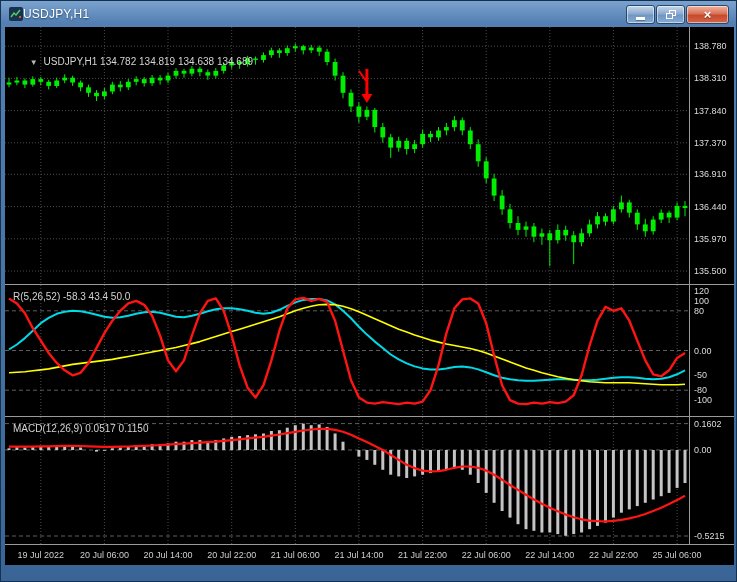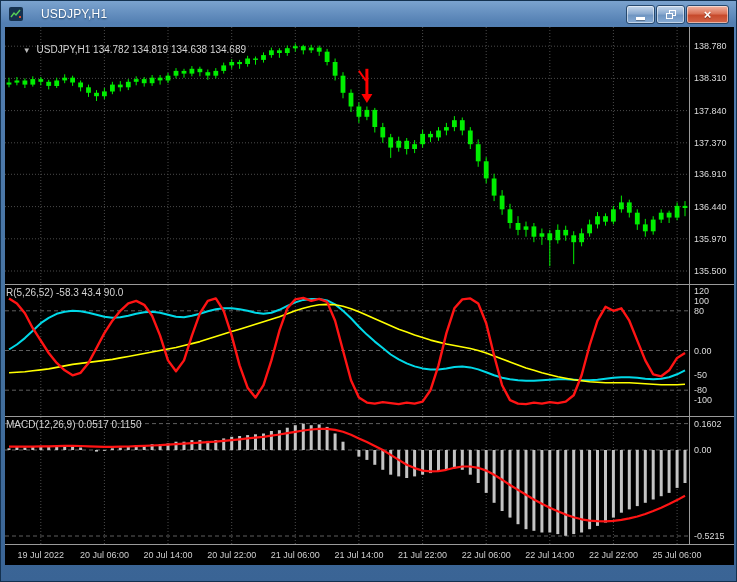--- a/index.html
+++ b/index.html
@@ -1,36 +1,36 @@
 <!DOCTYPE html>
 <html><head>
 <meta charset="utf-8">
 <style>
   html,body{margin:0;padding:0}
   body{width:737px;height:582px;overflow:hidden;background:#3c6496;font-family:"Liberation Sans",sans-serif}
   .window{position:absolute;inset:0;box-sizing:border-box;border:1px solid #14314f;
           background:linear-gradient(180deg,#7ba3cf 0%,#537fb2 22px,#44719f 60%,#3a6495 100%)}
-  .titlebar{position:absolute;top:0;left:0;right:0;height:26px;display:flex;align-items:center;padding:0 8px;gap:18px}
+  .titlebar{position:absolute;top:0;left:0;right:0;height:26px;display:flex;align-items:center;padding:0 8px;gap:0}
   .win-icon{width:14px;height:14px;display:block}
   .title{color:#ffffff;font-size:12px;text-shadow:0 1px 2px #1d3d60;letter-spacing:.2px}
   .controls{position:absolute;top:4px;right:7px;display:flex;gap:1px}
   .ctl{box-sizing:border-box;height:19px;border:1px solid #27496d;border-radius:3px;padding:0;
        display:flex;align-items:center;justify-content:center;cursor:pointer;
        background:linear-gradient(#c6d8ec,#8cabd0 45%,#7096c2 55%,#87abd4);
        box-shadow:inset 0 0 0 1px rgba(255,255,255,.5)}
   .ctl.min,.ctl.max{width:29px}
   .ctl.close{width:43px;background:linear-gradient(#f2b5a3,#da7257 45%,#c74a2c 55%,#d3664a)}
   .glyph-min{width:9px;height:3px;background:#fff;box-shadow:0 1px 1px rgba(0,0,0,.35);margin-top:8px}
   .glyph-max{position:relative;width:10px;height:9px}
   .glyph-max::before{content:"";position:absolute;left:3px;top:0;width:5px;height:4px;border:1px solid #fff}
   .glyph-max::after{content:"";position:absolute;left:0;top:3px;width:5px;height:4px;border:1px solid #fff;background:#7e9fc7}
   .glyph-close{color:#fff;font-size:13px;font-weight:bold;line-height:17px;text-shadow:0 1px 1px rgba(0,0,0,.4)}
   .client{position:absolute;left:4px;top:26px;width:729px;height:538px;background:#000}
   .client svg{position:absolute;left:0;top:0}
-  .legend{position:absolute;left:1px;color:#d4d4d4;font-size:10px;line-height:12px;white-space:pre}
+  .legend{position:absolute;left:8px;color:#d4d4d4;font-size:10px;line-height:20px;white-space:pre}
   #legend-main{top:5px}
   #legend-r{top:260px}
   #legend-macd{top:392px}
   .caret{color:#b9b9b9;font-size:8px;margin-right:6px;cursor:pointer}
   svg text{font-family:"Liberation Sans",sans-serif}
   text.sc{fill:#dcdcdc;font-size:9px}
   text.tm{fill:#cfcfcf;font-size:9px;text-anchor:middle}
 </style>
 </head>
 <body>
@@ -398,16 +398,16 @@
           <text class="tm" x="417.6" y="531">21 Jul 22:00</text>
           <text class="tm" x="481.2" y="531">22 Jul 06:00</text>
           <text class="tm" x="544.8" y="531">22 Jul 14:00</text>
           <text class="tm" x="608.4" y="531">22 Jul 22:00</text>
           <text class="tm" x="672.1" y="531">25 Jul 06:00</text>
         </g>
       </svg>
     <div class="legend" id="legend-main">
       <span class="caret">▼</span><span>USDJPY,H1 134.782 134.819 134.638 134.689</span>
     </div>
-    <div class="legend" id="legend-r">R(5,26,52) -58.3 43.4 90.0</div>
+    <div class="legend" id="legend-r">R(5,26,52) -58.3 43.4 50.0</div>
     <div class="legend" id="legend-macd">MACD(12,26,9) 0.0517 0.1150</div>
   </div>
 </div>
 
 </body></html>

